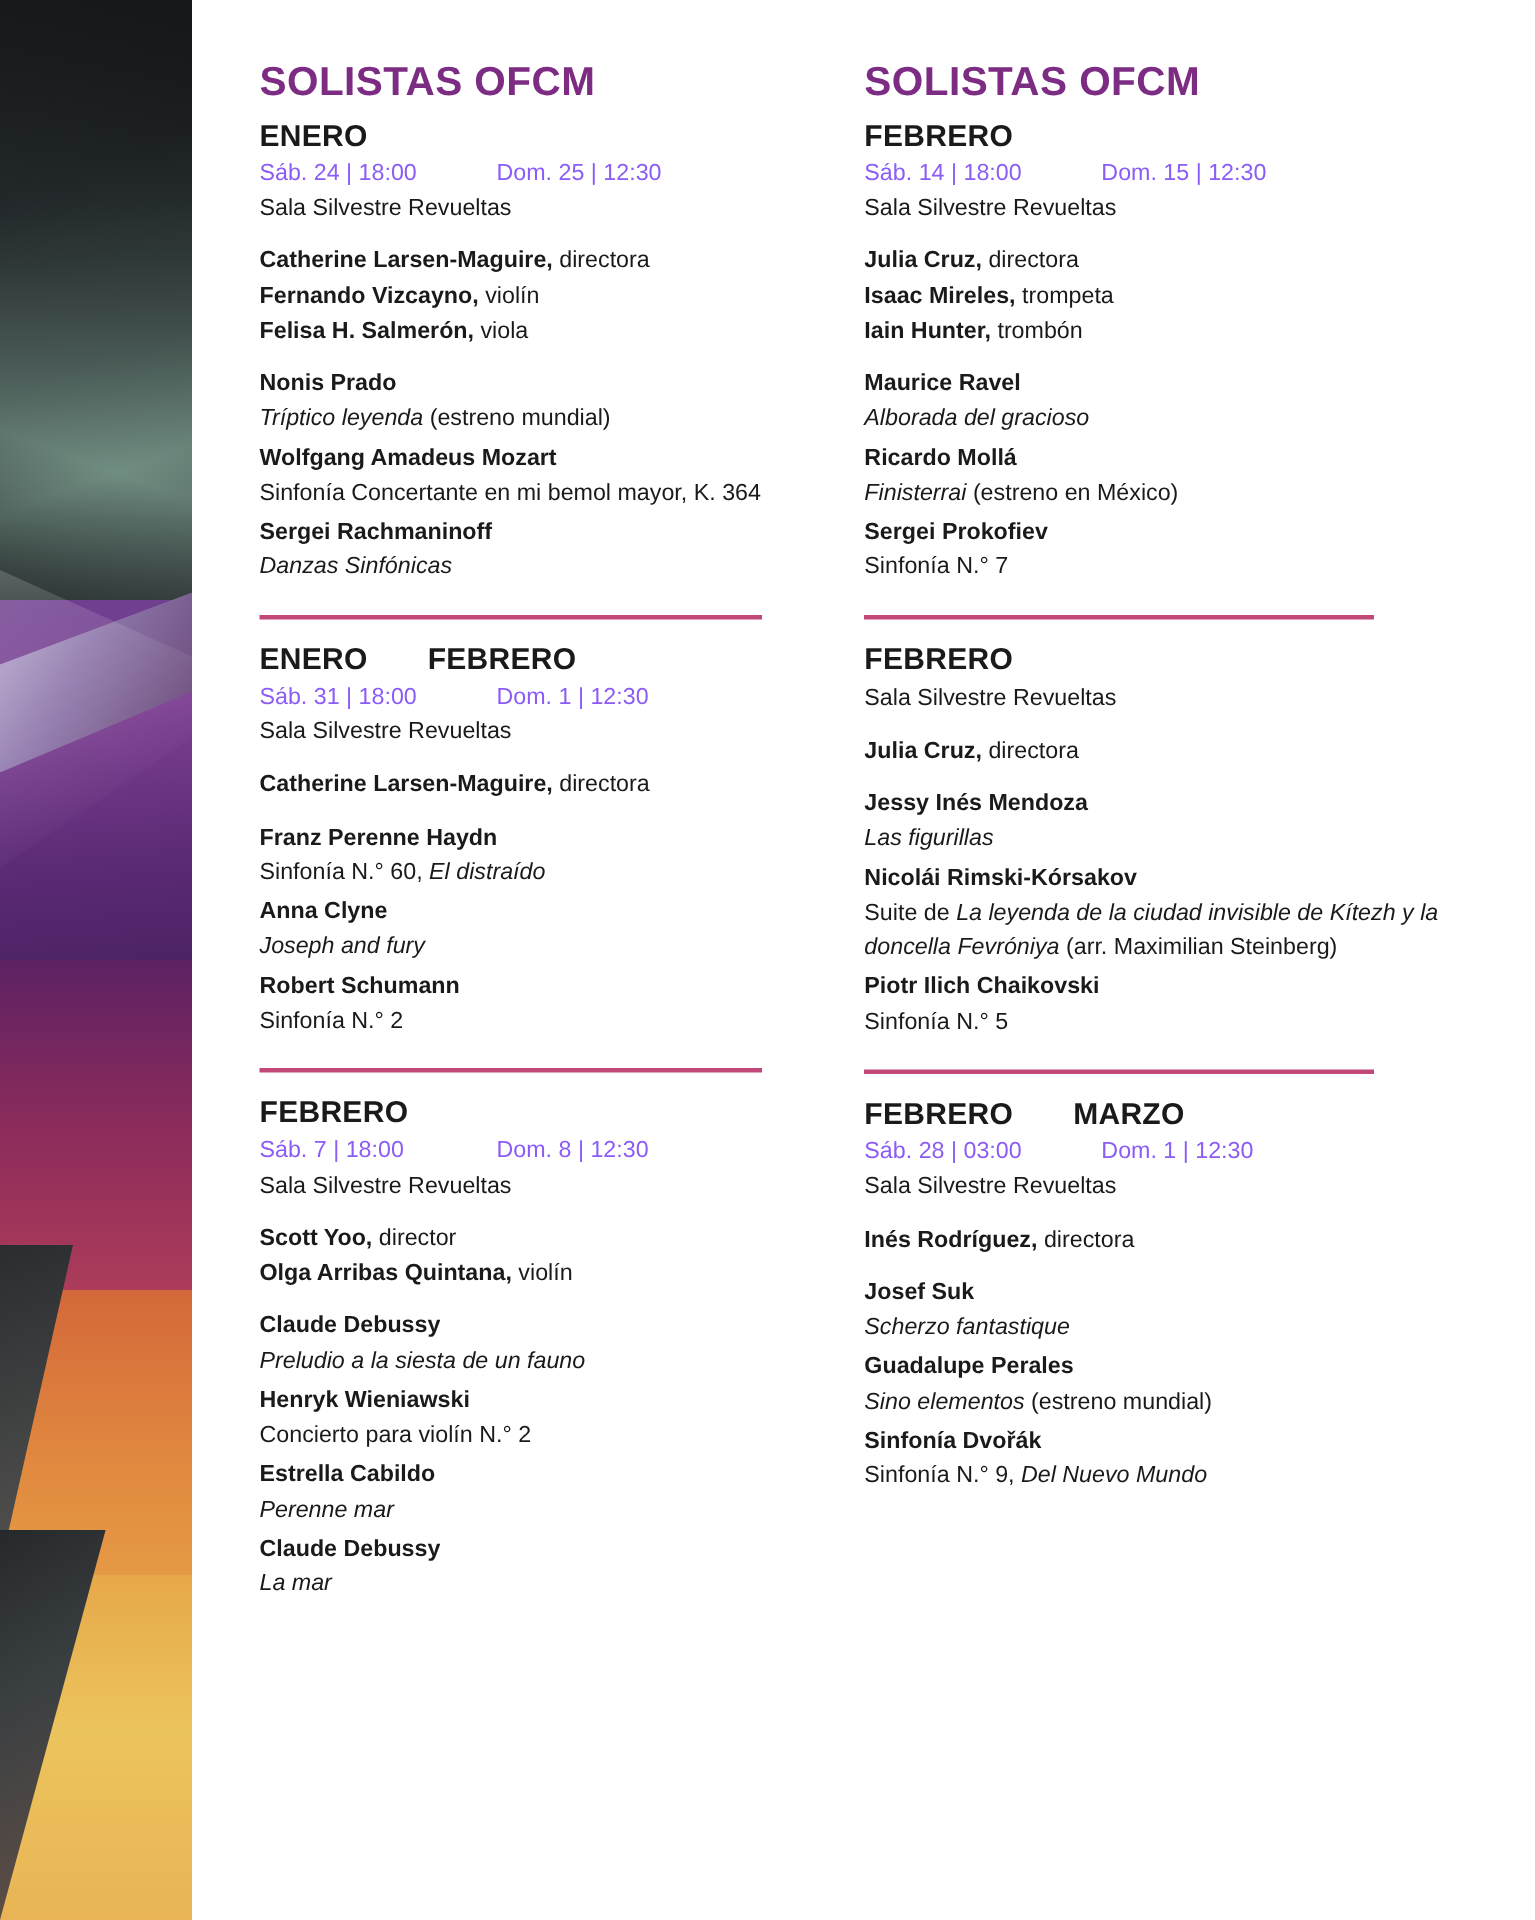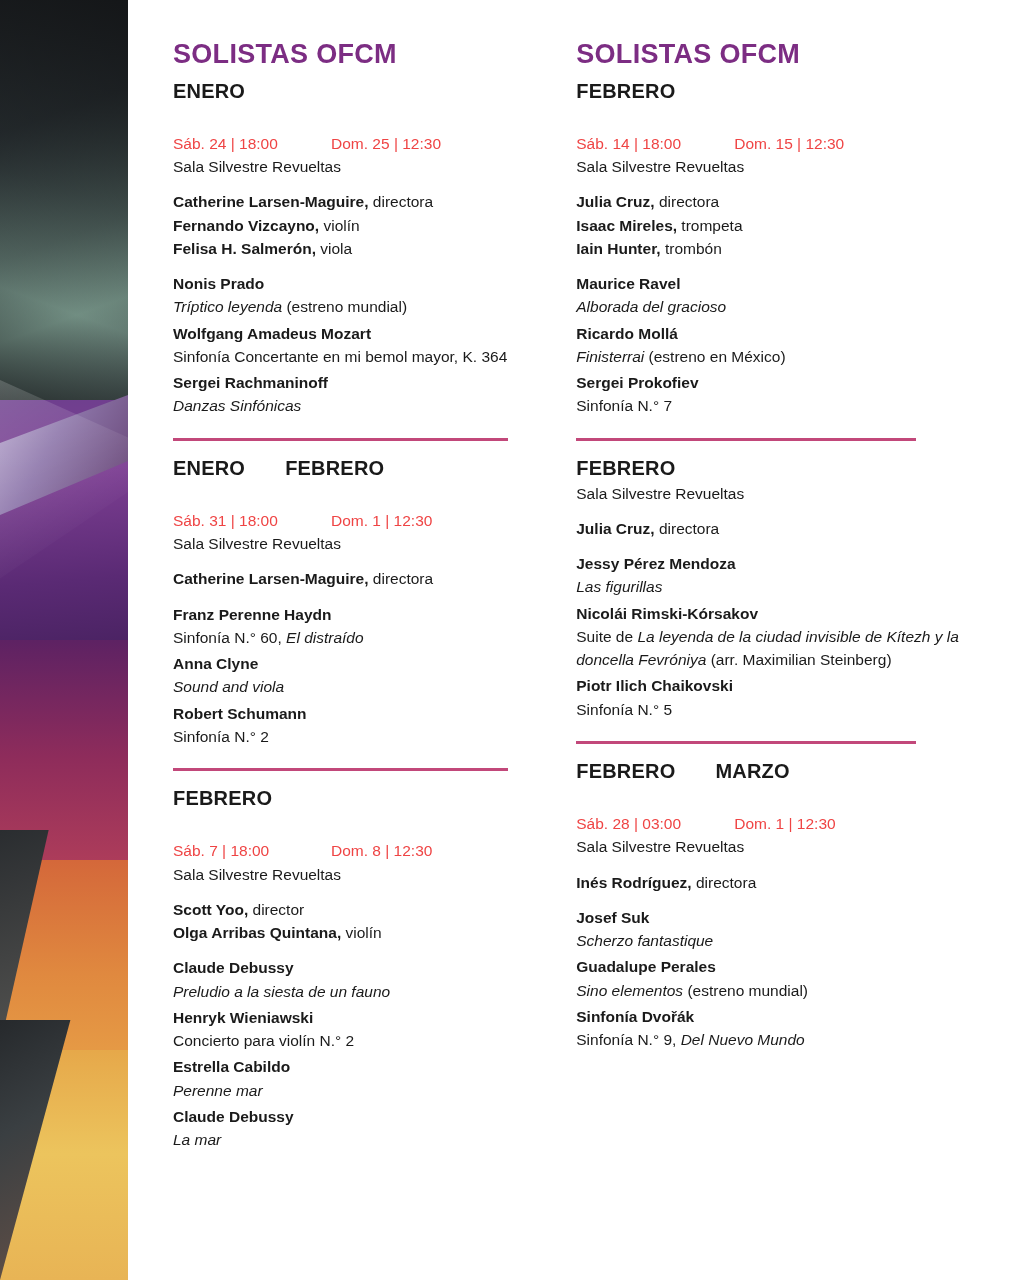--- a/index.html
+++ b/index.html
@@ -145,25 +145,24 @@
   }
   .month.second {
     margin-left: 40px;
   }
 
   .dates-row {
     display: flex;
     margin: 0;
   }
   .date {
-    color: #ef4444;
+    color: #8b5cf6;
     font-size: 15.5px;
     line-height: 1.45;
     white-space: nowrap;
-    margin-top: 28px;
   }
   .date.first {
     min-width: 158px;
   }
 
   .venue {
     color: #1a1a1a;
     font-size: 15.5px;
     line-height: 1.5;
     margin: 0 0 12px 0;
@@ -288,21 +287,21 @@
         <div class="people">
           <div class="person"><span class="name">Catherine Larsen-Maguire,</span><span class="role"> directora</span></div>
         </div>
         <div class="works">
           <div class="work">
             <div class="composer">Franz Perenne Haydn</div>
             <div class="piece"><span>Sinfonía N.° 60, </span><i>El distraído</i></div>
           </div>
           <div class="work">
             <div class="composer">Anna Clyne</div>
-            <div class="piece"><i>Sound and viola</i></div>
+            <div class="piece"><i>Joseph and fury</i></div>
           </div>
           <div class="work">
             <div class="composer">Robert Schumann</div>
             <div class="piece"><span>Sinfonía N.° 2</span></div>
           </div>
         </div>
       </div>
 
       <hr class="divider">
 
@@ -380,21 +379,21 @@
       <div class="block">
         <div class="month-row">
           <div class="month">FEBRERO</div>
         </div>
         <div class="venue">Sala Silvestre Revueltas</div>
         <div class="people">
           <div class="person"><span class="name">Julia Cruz,</span><span class="role"> directora</span></div>
         </div>
         <div class="works">
           <div class="work">
-            <div class="composer">Jessy Pérez Mendoza</div>
+            <div class="composer">Jessy Inés Mendoza</div>
             <div class="piece"><i>Las figurillas</i></div>
           </div>
           <div class="work">
             <div class="composer">Nicolái Rimski-Kórsakov</div>
             <div class="piece"><span>Suite de </span><i>La leyenda de la ciudad invisible de Kítezh y la doncella Fevróniya</i><span> (arr. Maximilian Steinberg)</span></div>
           </div>
           <div class="work">
             <div class="composer">Piotr Ilich Chaikovski</div>
             <div class="piece"><span>Sinfonía N.° 5</span></div>
           </div>

